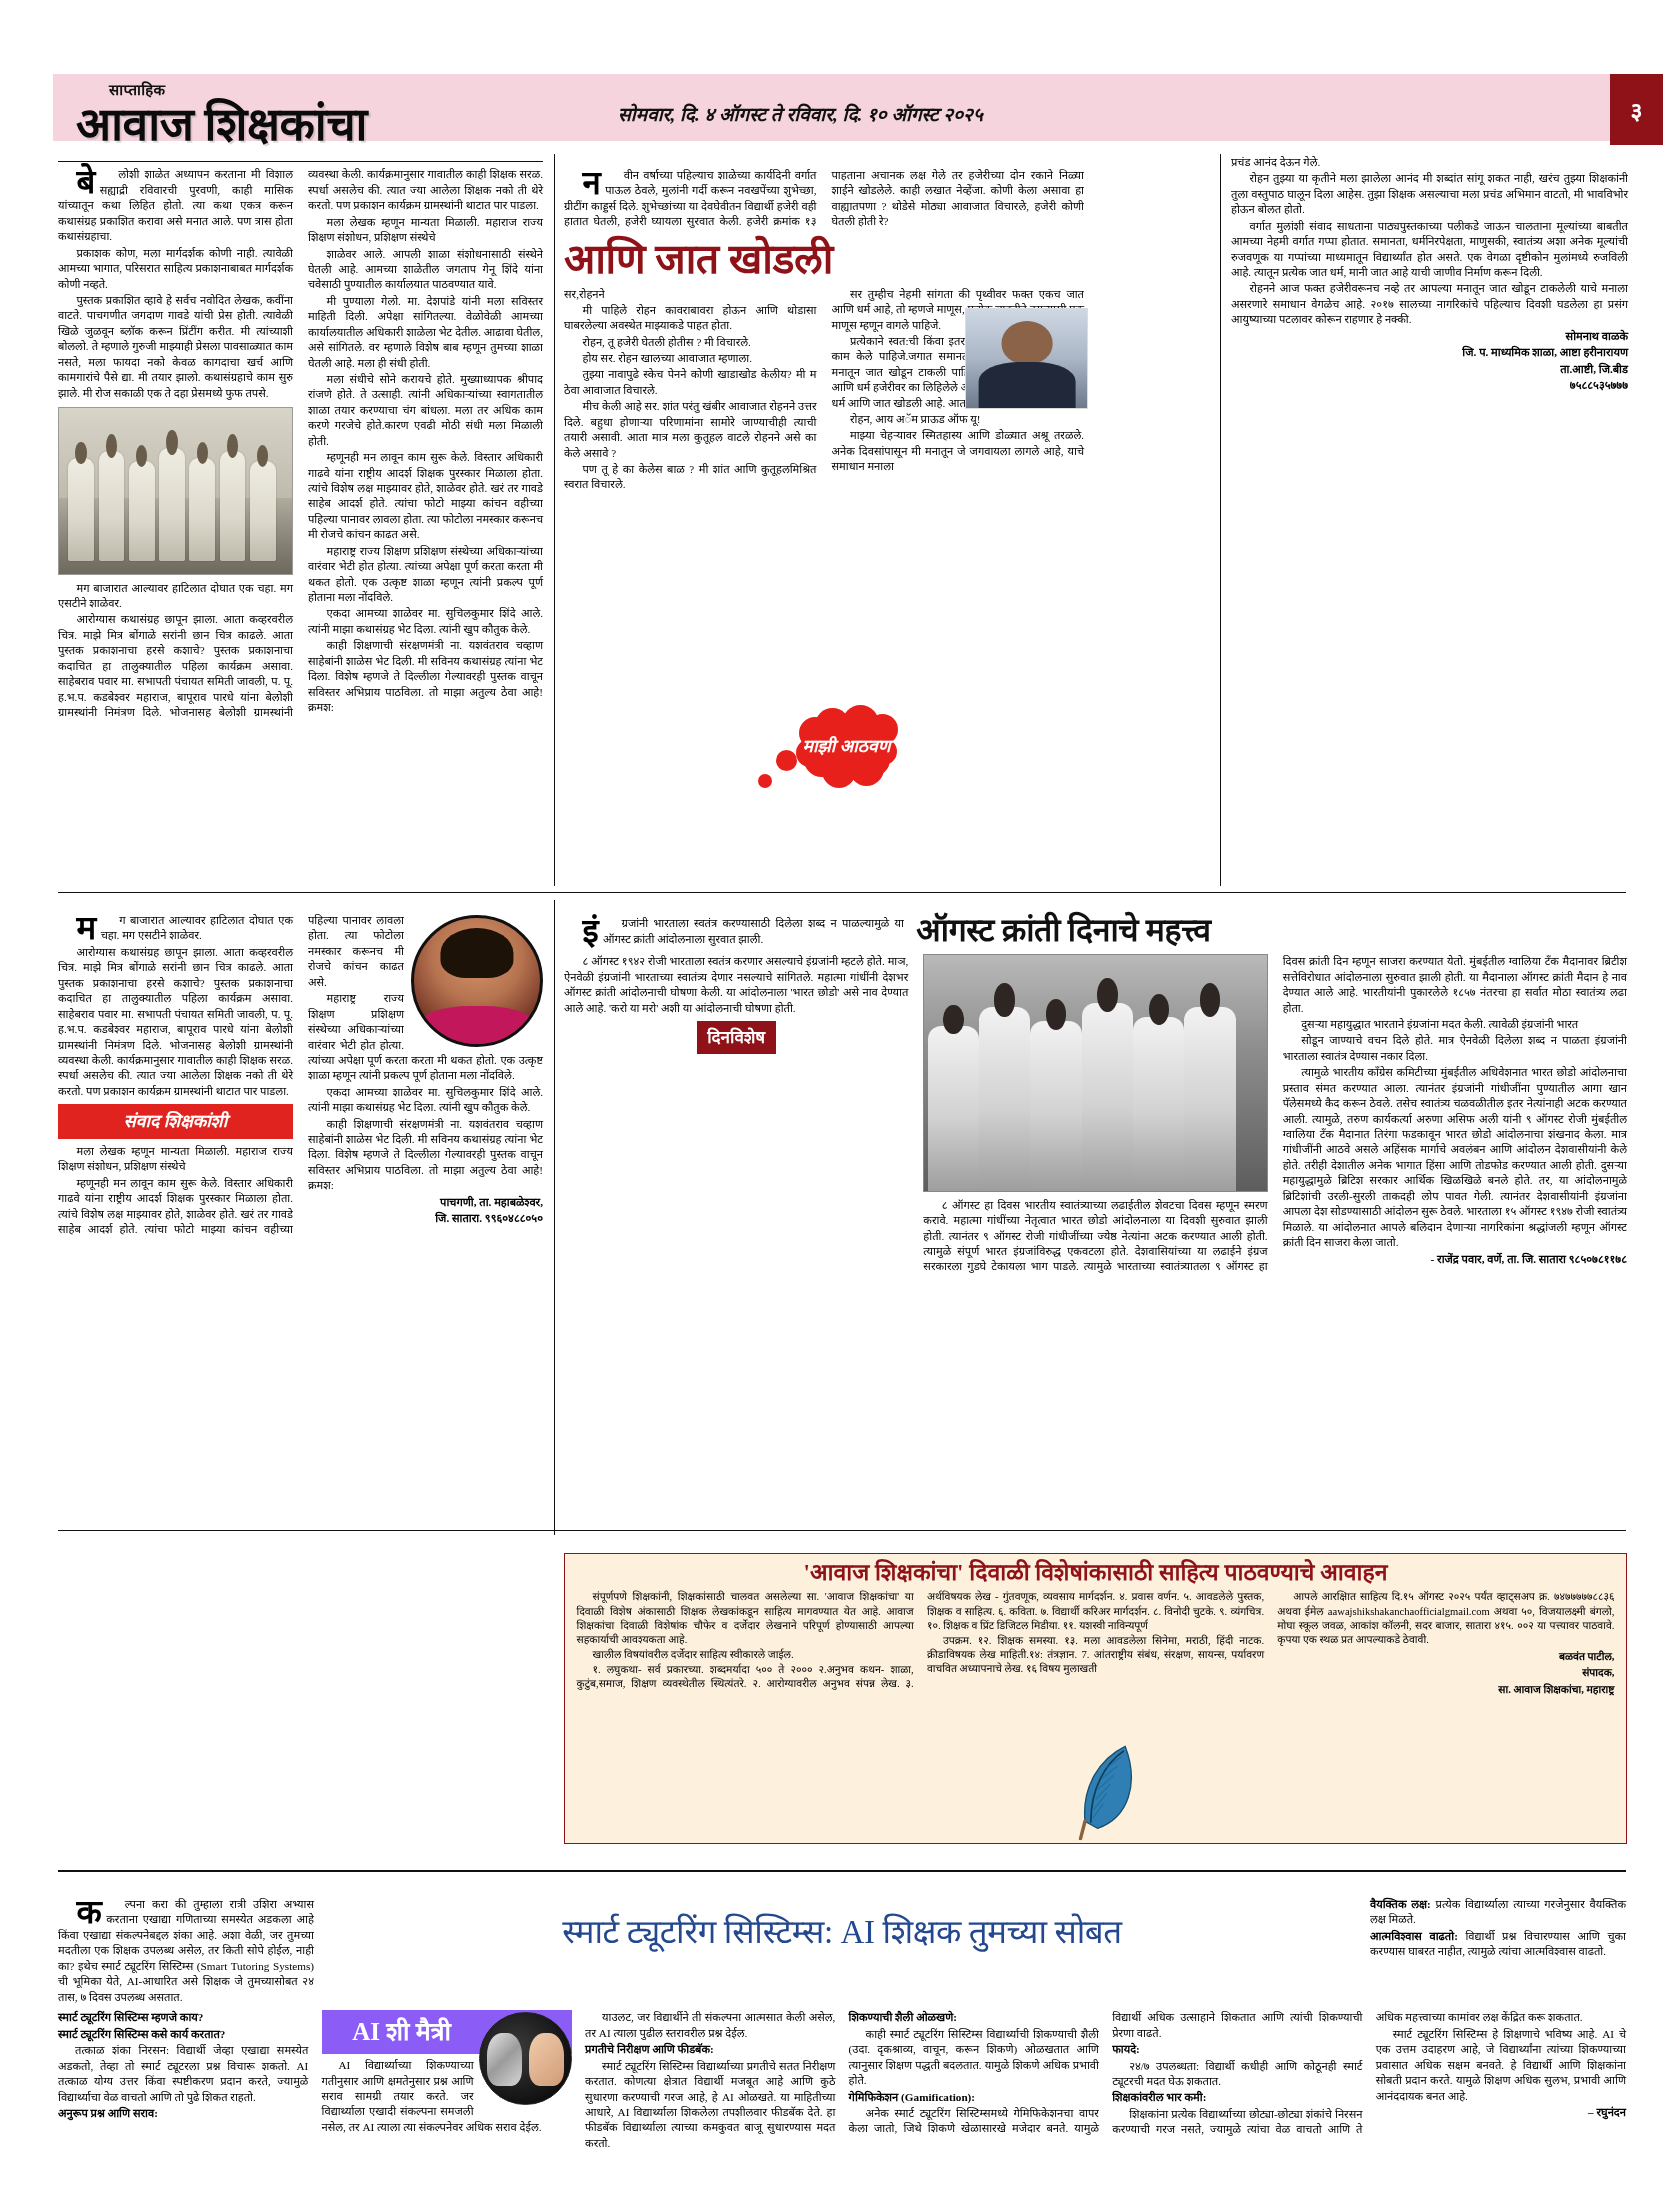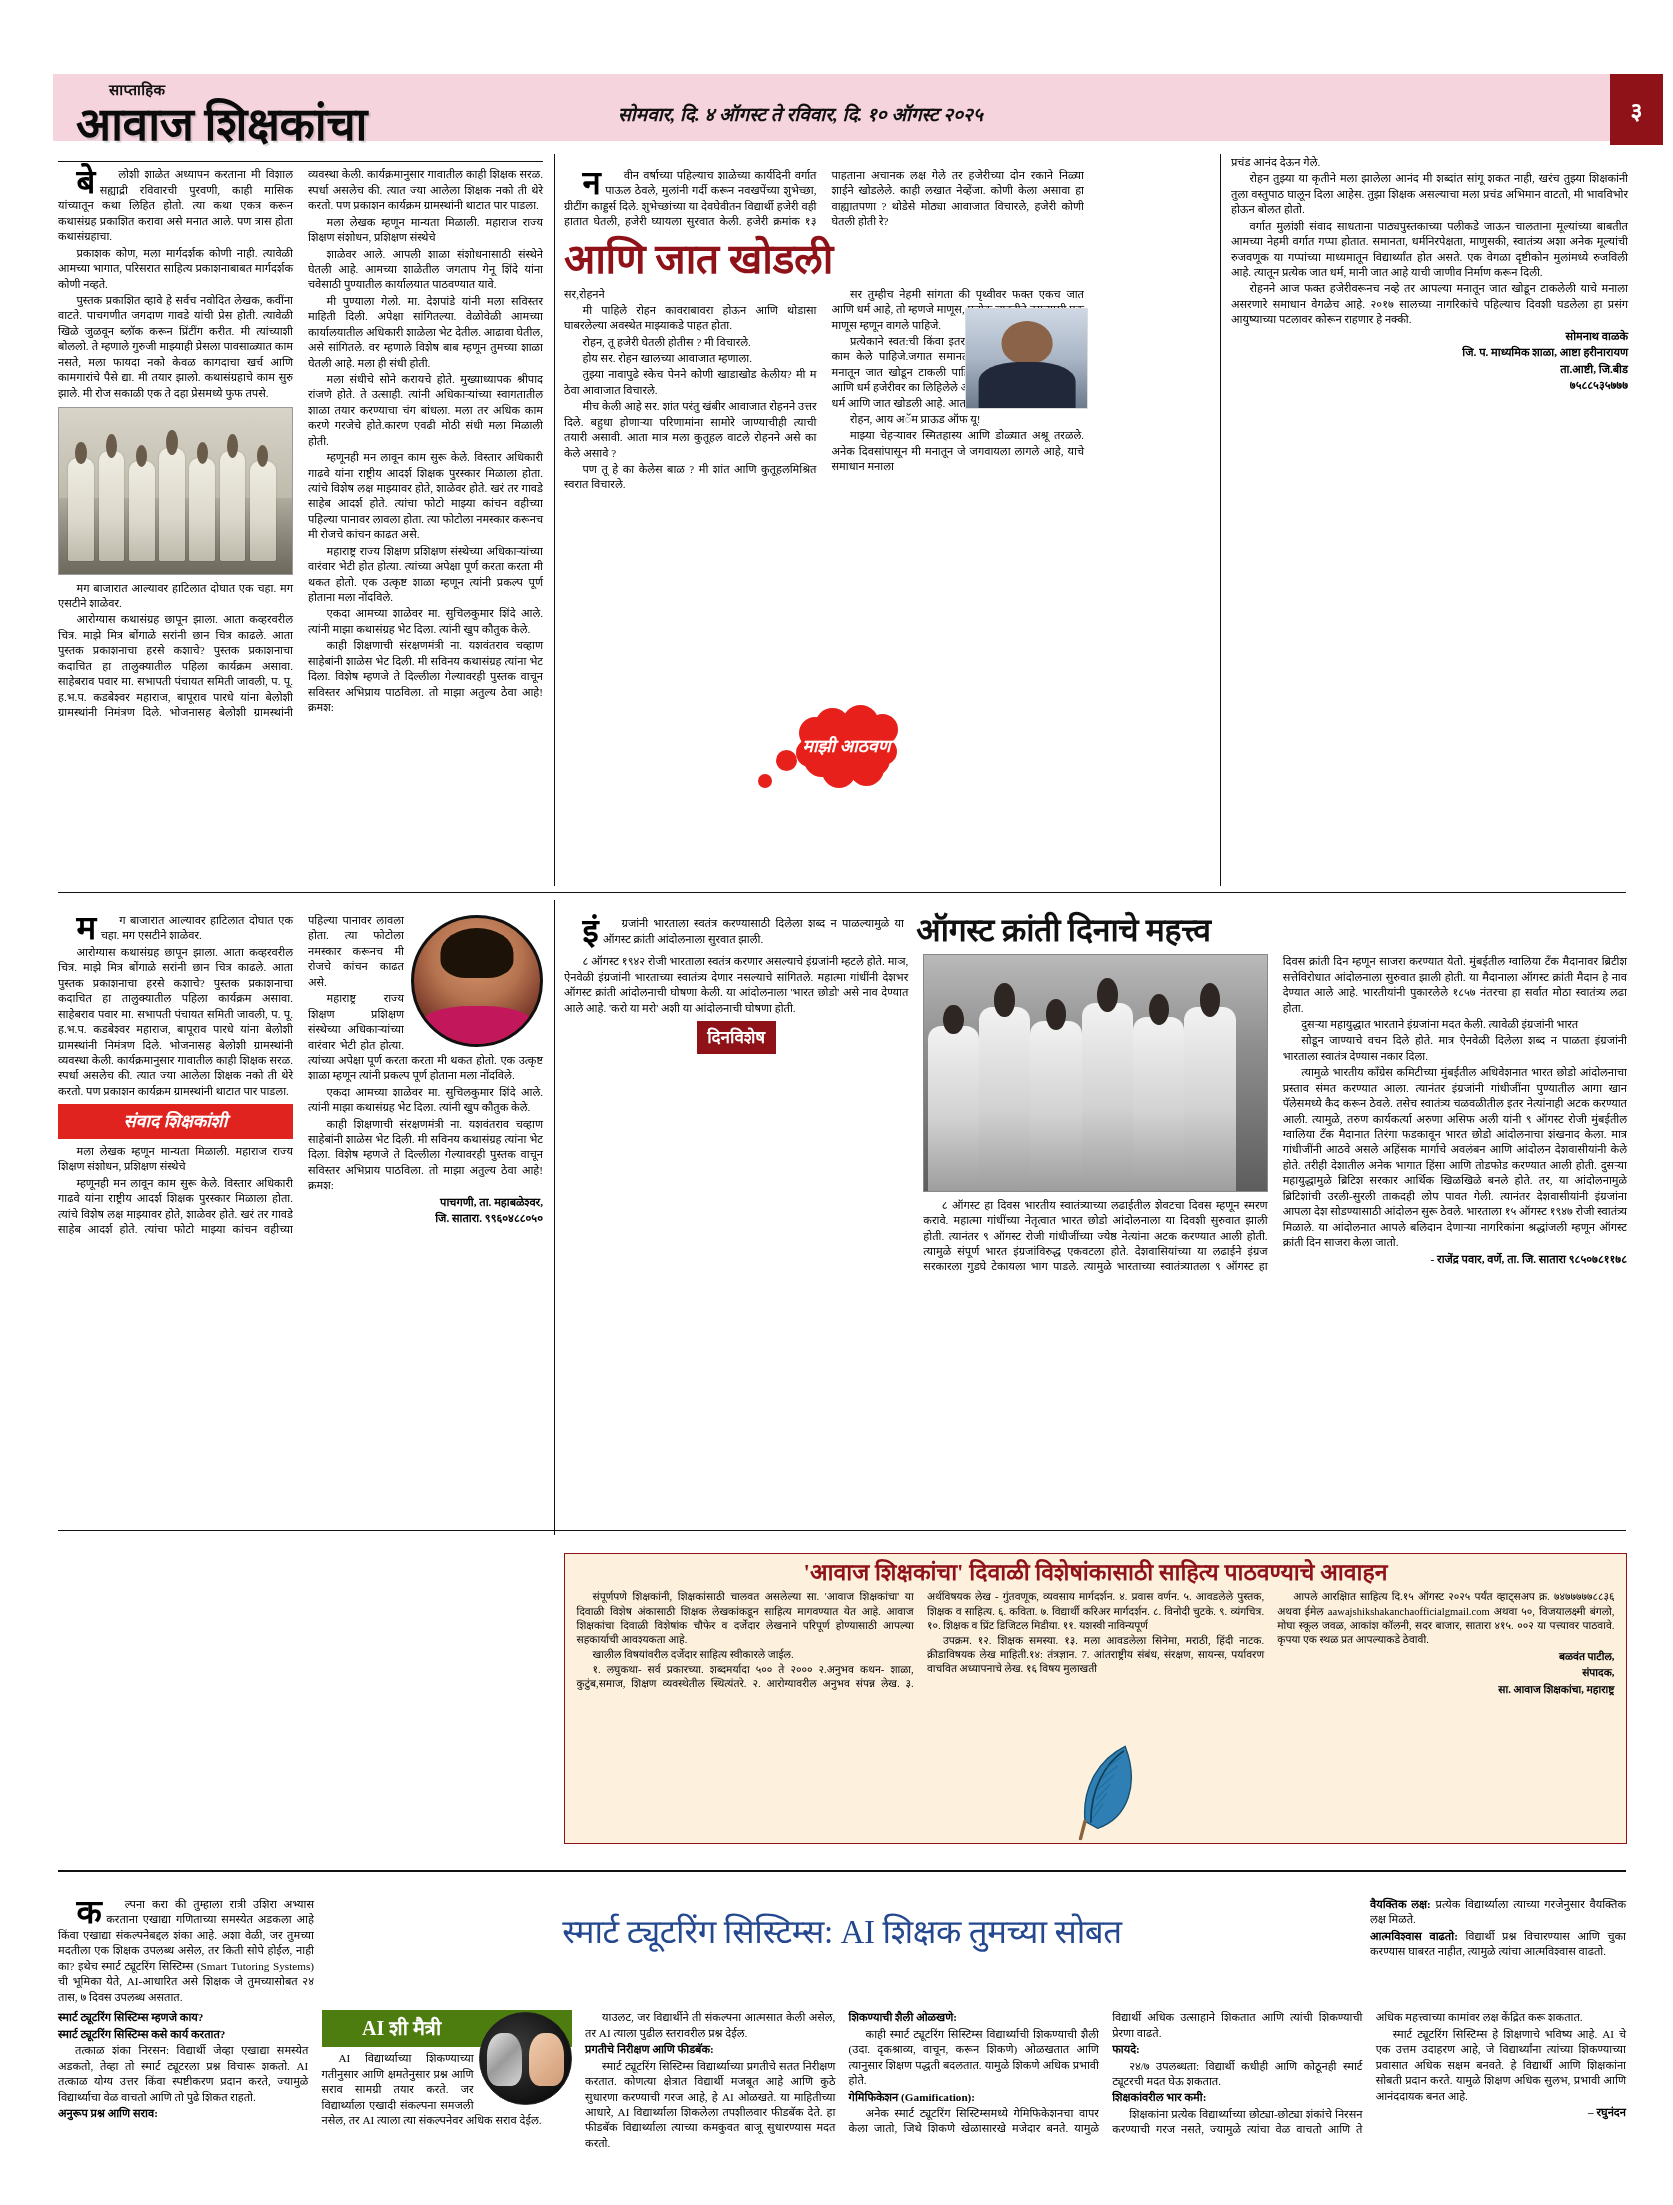--- a/index.html
+++ b/index.html
@@ -233,21 +233,21 @@
   .ai-head{
     font-family:"Liberation Serif", serif;
     font-weight:normal; font-size:33px; color:#24488f; letter-spacing:-0.4px;
     text-align:center;
   }
   .ai-cols{ column-count:6; column-gap:13.2px; }
   .ai-cols p{ text-indent:17px; margin-bottom:0.9px; }
   .ai-cols p.noind{ text-indent:0; }
   .sub{ font-weight:bold; }
   .ai-banner{
-    background:#4d7c0f; color:#fff; font-weight:bold; font-size:20px;
+    background:#8b5cf6; color:#fff; font-weight:bold; font-size:25px;
     padding:4.4px 8px; text-align:center; margin:3.5px 0 4.4px 0;
   }
   .ai-photo{
     width:93px; height:93px; border-radius:50%; overflow:hidden;
     float:right; margin:1.8px 0 2.6px 5.3px; position:relative;
     background:radial-gradient(circle at 40% 40%, #3c3c3c 0%, #111 70%, #000 100%);
     border:0.4px solid #222;
   }
   .ai-photo .robot,.ai-photo .human{
     position:absolute; top:22%; width:38%; height:58%; border-radius:42% 42% 30% 30%;

